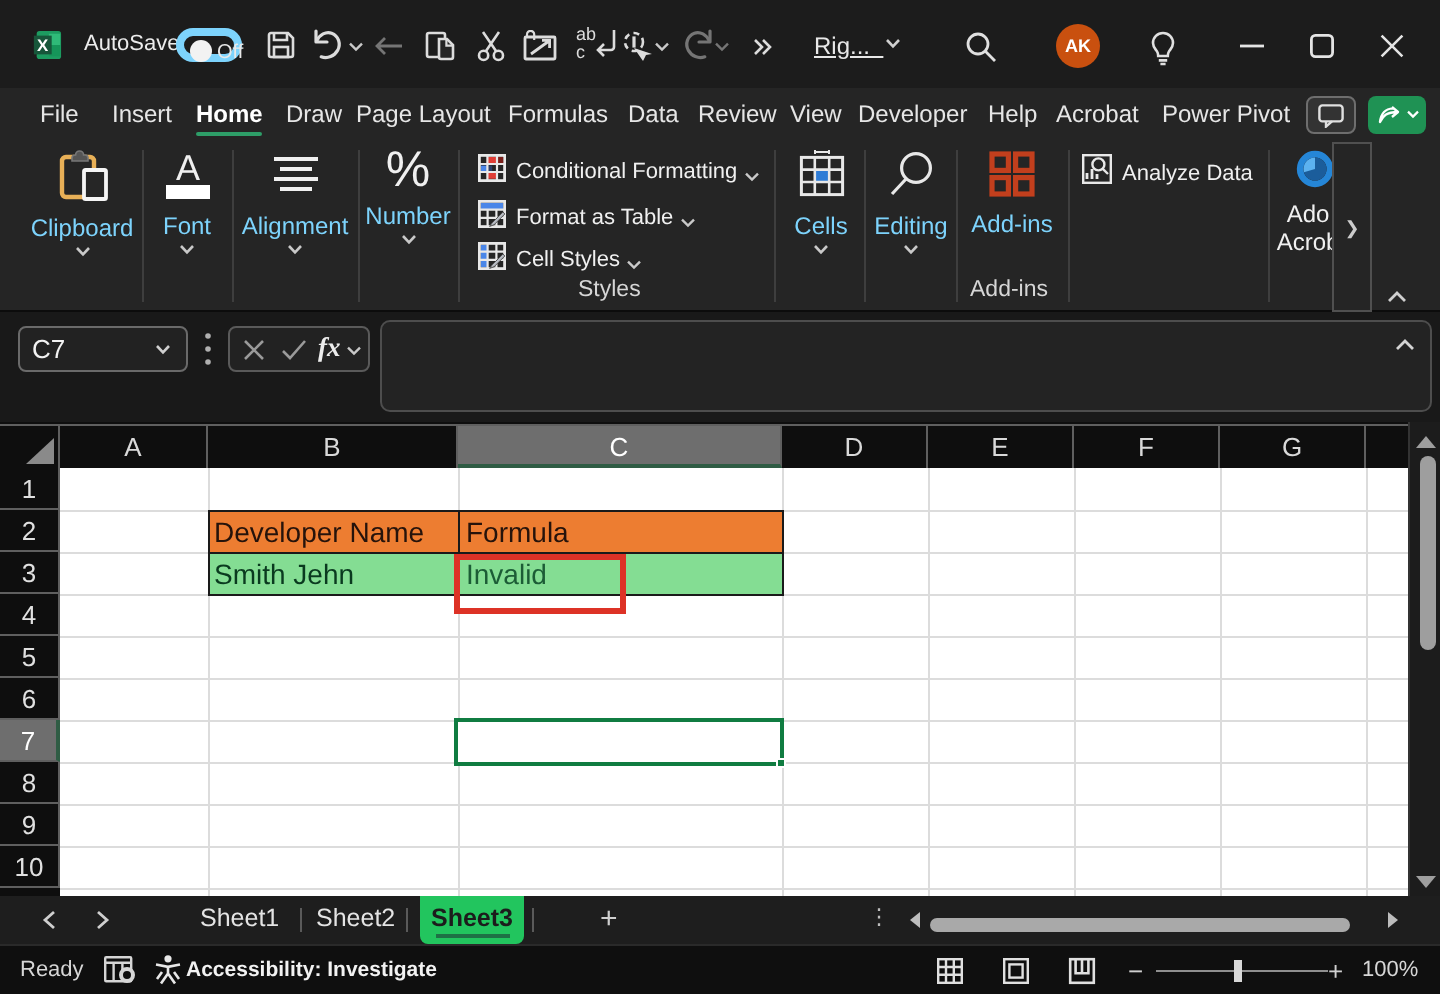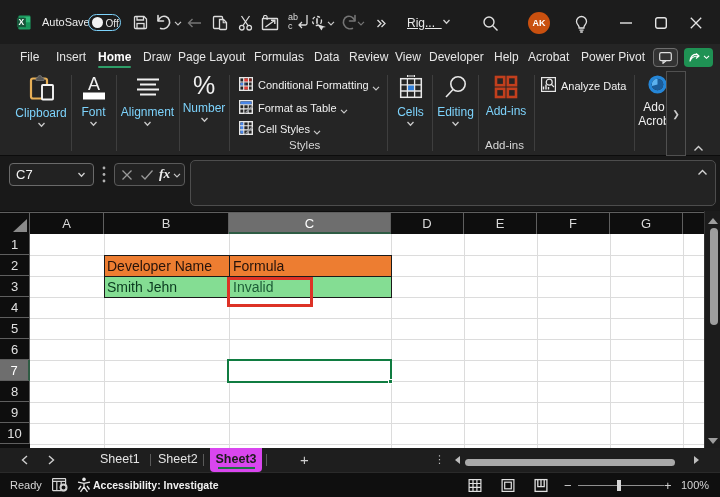--- a/index.html
+++ b/index.html
@@ -3,21 +3,21 @@
 <meta charset="utf-8">
 <style>
 * { margin:0; padding:0; box-sizing:border-box; }
 html,body { width:720px; height:497px; overflow:hidden; }
 body { position:relative; background:#1e1e1e; font-family:"Liberation Sans",sans-serif; -webkit-font-smoothing:antialiased; will-change:transform; }
 .abs { position:absolute; }
 
 #titlebar { position:absolute; left:0; top:0; width:720px; height:44px; background:#1c1c1c; color:#e8e8e8; }
 #xlogo { position:absolute; left:16px; top:15px; width:15px; height:15px; }
 #autosave { position:absolute; left:42px; top:16px; font-size:11px; color:#ececec; }
-#toggle { position:absolute; left:88px; top:14px; width:33px; height:17px; border:1px solid #7dd3fc; border-radius:9px; }
+#toggle { position:absolute; left:88px; top:14px; width:33px; height:17px; border:4px solid #7dd3fc; border-radius:9px; }
 #toggle .knob { position:absolute; left:2.5px; top:2px; width:11px; height:11px; border-radius:50%; background:#f2f2f2; }
 #toggle .off { position:absolute; left:16.5px; top:2.5px; font-size:10px; color:#e8e8e8; }
 .qat { position:absolute; top:15px; color:#dcdcdc; }
 #docname { position:absolute; left:407px; top:16px; font-size:12px; color:#e8e8e8;text-decoration:underline; }
 #avatar { position:absolute; left:528px; top:12px; width:22px; height:22px; border-radius:50%; background:#c9500f; color:#fff; font-size:9px; font-weight:bold; text-align:center; line-height:22px; }
 
 #tabrow { position:absolute; left:0; top:44px; width:720px; height:27px; background:#252525; }
 .rtab { position:absolute; top:0; height:27px; line-height:26px; font-size:12px; color:#e6e6e6; white-space:nowrap; }
 .rtab.active { color:#fff; font-weight:bold; }
 .rtab.active::after { content:""; position:absolute; left:0px; right:0px; bottom:3px; height:2px; background:#2e9e68; border-radius:1px; }
@@ -50,21 +50,21 @@
 .gh { position:absolute; left:0; width:674px; height:1px; background:#dcdcdc; }
 .cell { position:absolute; height:21px; font-size:14px; line-height:22px; padding-left:3px; white-space:nowrap; overflow:hidden; }
 .bl { position:absolute; background:#1a1a1a; }
 #c7sel { position:absolute; left:197px; top:125px; width:165px; height:24px; border:2px solid #107c41; background:#fff; }
 #c7sel .fh { position:absolute; right:-3px; bottom:-3px; width:5px; height:5px; background:#107c41; border:1px solid #fff; }
 #redrect { position:absolute; left:197px; top:43px; width:86px; height:30px; border:3px solid #dd3226; }
 #vscroll { position:absolute; left:704px; top:0px; width:16px; height:237px; background:#1c1c1c; border-left:1px solid #333; }
 #vthumb { position:absolute; left:5px; top:17px; width:8px; height:97px; background:#9e9e9e; border-radius:4px; }
 
 #sheetbar { position:absolute; left:0; top:448px; width:720px; height:24px; background:#1e1e1e; color:#dadada; }
-#sheet3 { position:absolute; left:210px; top:0; width:52px; height:24px; background:#d946ef; border-radius:0 0 4px 4px; text-align:center; }
+#sheet3 { position:absolute; left:210px; top:0; width:52px; height:24px; background:#22c55e; border-radius:0 0 4px 4px; text-align:center; }
 #sheet3 span { font-size:12.5px; font-weight:bold; color:#1c1c1c; line-height:22px; }
 #sheet3 i { position:absolute; left:8px; right:7px; bottom:3px; height:2px; background:#1e7145; }
 .stab { position:absolute; top:0; height:24px; line-height:23px; font-size:12.5px; color:#e4e4e4; }
 .ssep { position:absolute; top:6px; width:1px; height:12px; background:#5a5a5a; }
 #hthumb { position:absolute; left:465px; top:11px; width:210px; height:7px; background:#a9a9a9; border-radius:3.5px; }
 
 #statusbar { position:absolute; left:0; top:472px; width:720px; height:25px; background:#0f0f0f; border-top:1px solid #2a2a2a; color:#d6d6d6; font-size:11px; }
 .sv { position:absolute; top:5px; width:22px; height:15px; text-align:center; }
 </style>
 </head>

